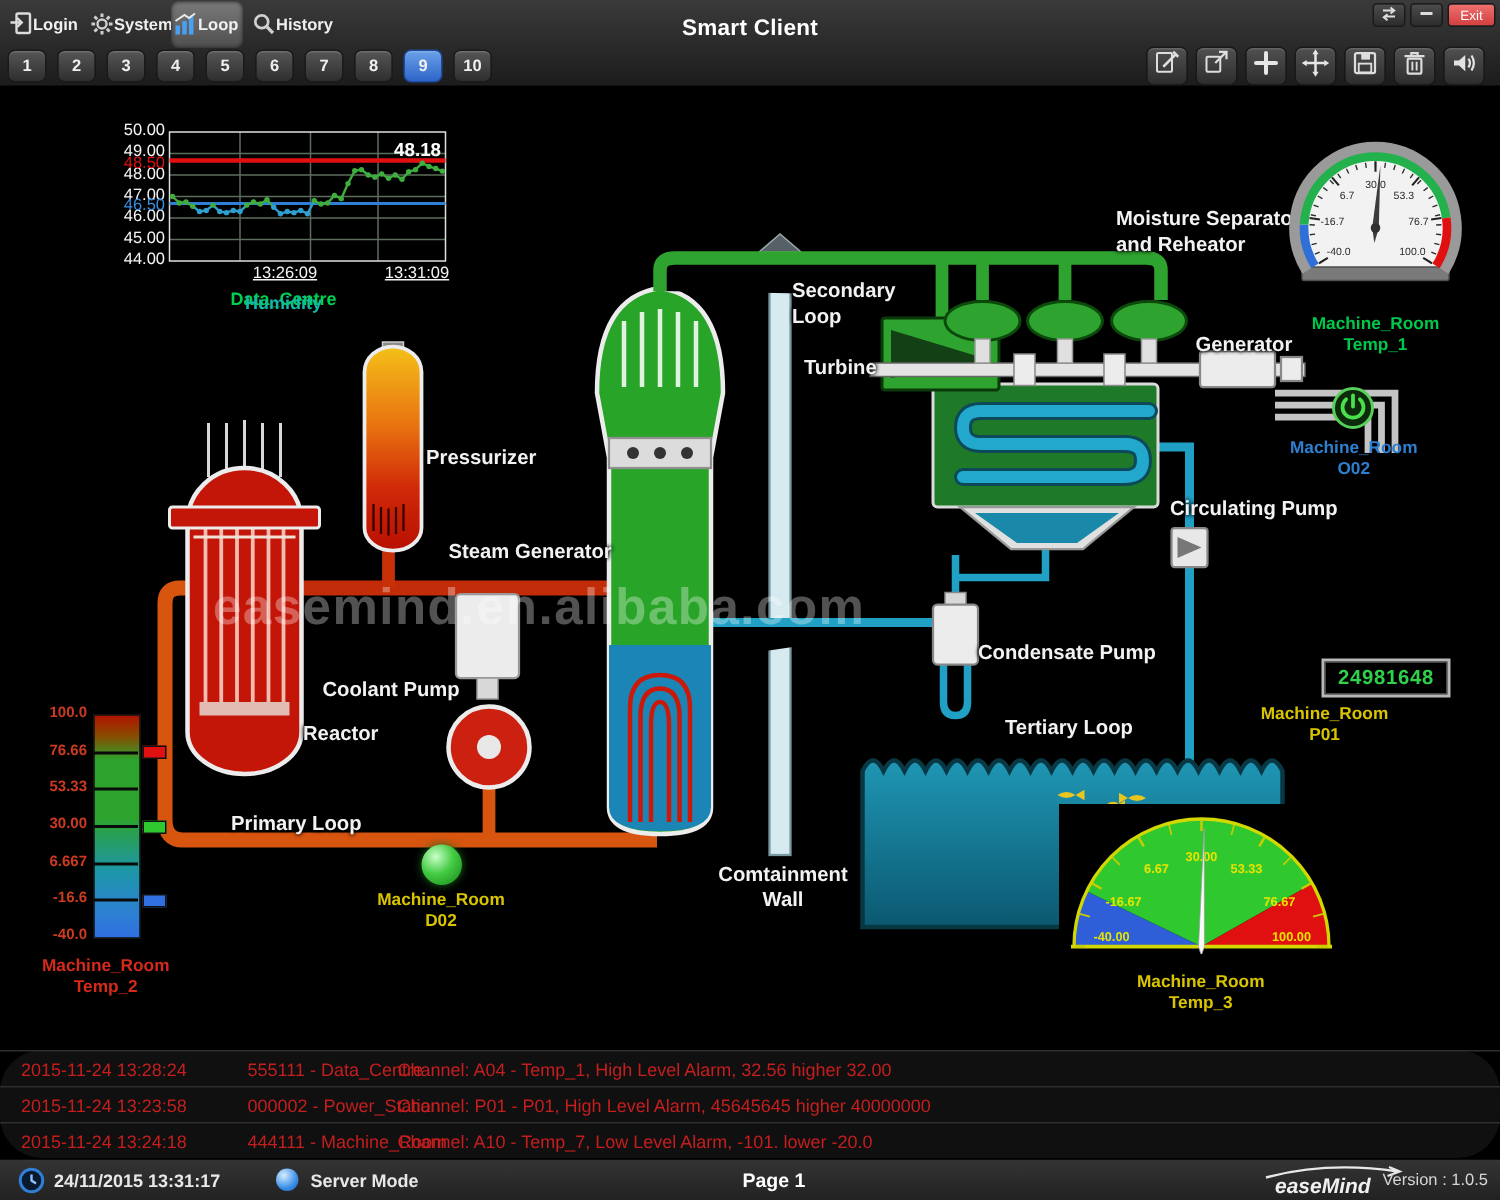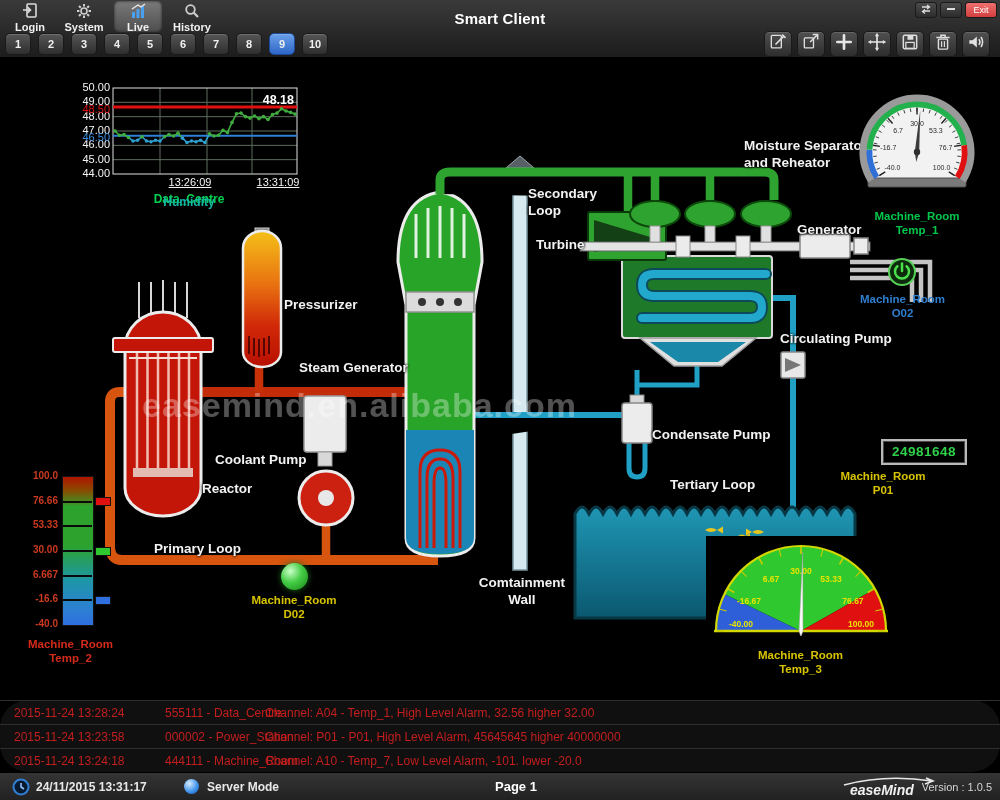--- a/index.html
+++ b/index.html
@@ -2,21 +2,21 @@
 <html><head>
 <meta charset="utf-8">
 <style>
   html,body{margin:0;padding:0;width:1000px;height:800px;overflow:hidden;background:#000;
     font-family:"Liberation Sans",sans-serif;-webkit-font-smoothing:antialiased;}
   #app{position:relative;width:1000px;height:800px;background:#000;}
   
   #topbar{position:absolute;left:0;top:0;width:1000px;height:57px;
     background:linear-gradient(#3a3a3a,#1c1c1c);z-index:20;}
   .nav{position:absolute;left:6px;top:1px;display:flex;gap:6px;}
-  .nav-item{width:48px;height:31px;display:flex;flex-direction:column;align-items:center;
+  .nav-item{width:48px;height:31px;display:flex;flex-direction:row;align-items:center;
     justify-content:flex-start;color:#f0f0f0;font-size:11px;font-weight:bold;border-radius:5px;cursor:pointer;}
   .nav-item svg{margin-top:2px;}
   .nav-item.active{background:linear-gradient(#7a7a7a,#4e4e4e);box-shadow:inset 0 0 3px #222;}
   .tabs{position:absolute;left:5px;top:33px;display:flex;gap:7px;}
   .tab{width:24px;height:20px;border-radius:5px;background:linear-gradient(#565656,#2e2e2e);
     border:1px solid #1a1a1a;color:#f0f0f0;font-size:11px;font-weight:bold;text-align:center;
     line-height:20px;box-shadow:inset 0 1px 0 rgba(255,255,255,.15);cursor:pointer;}
   .tab.active{background:linear-gradient(#6aa0e8,#2e66c8);border-color:#1c4a9a;}
   #win-title{position:absolute;left:0;right:0;top:10px;text-align:center;color:#fff;
     font-size:15px;font-weight:bold;letter-spacing:.2px;}
@@ -107,21 +107,21 @@
       </div>
       <div class="nav-item active">
         <span>
           <svg width="18" height="16" viewBox="0 0 18 16">
               <rect x="3" y="9" width="3" height="6" fill="#4aa0f0"></rect>
               <rect x="7.5" y="6" width="3" height="9" fill="#4aa0f0"></rect>
               <rect x="12" y="3" width="3" height="12" fill="#4aa0f0"></rect>
               <path d="M3,6 L9,2 L12,4 L16,1" fill="none" stroke="#eaeaea" stroke-width="1.4"></path>
             </svg>
         </span>
-        <span>Live</span>
+        <span>Loop</span>
       </div>
       <div class="nav-item">
         <span>
           <svg width="16" height="16" viewBox="0 0 16 16">
               <circle cx="6.5" cy="6.5" r="4.3" fill="none" stroke="#cfcfcf" stroke-width="1.8"></circle>
               <path d="M9.8,9.8 L14,14" stroke="#cfcfcf" stroke-width="2.2"></path>
             </svg>
         </span>
         <span>History</span>
       </div>

